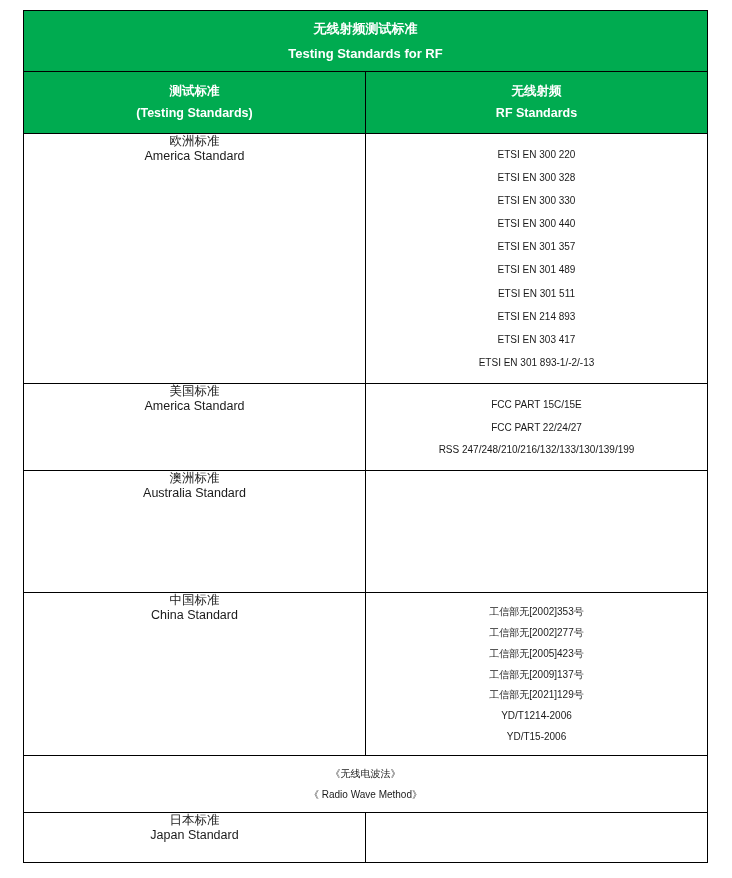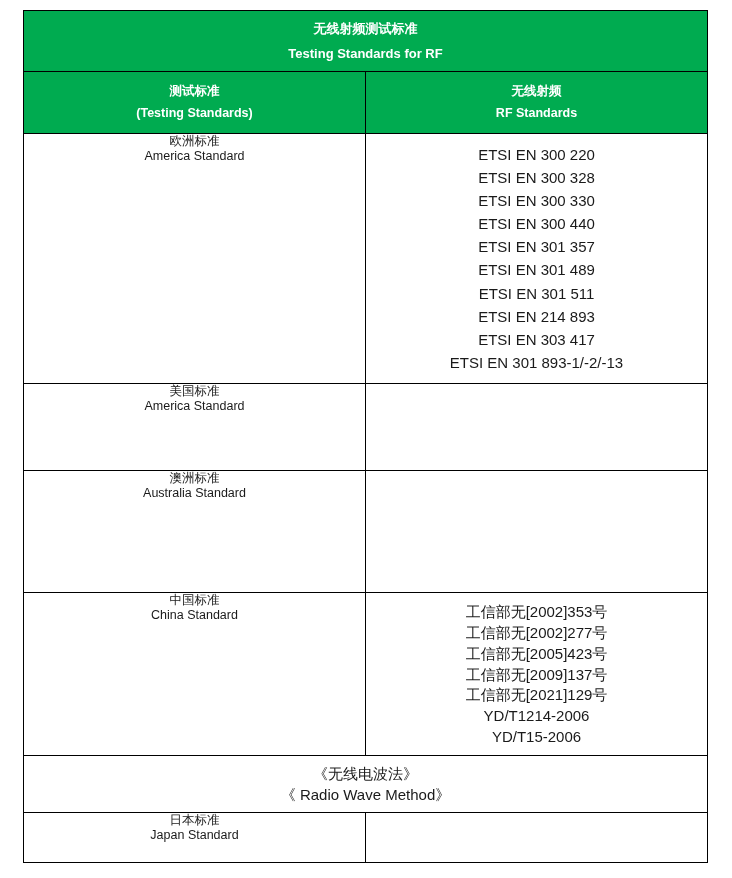--- a/index.html
+++ b/index.html
@@ -58,21 +58,21 @@
   .r-cn { height: 163px; }
   .r-kr { height: 57px; }
   .r-jp { height: 50px; }
   .region-cell {
     justify-content: flex-start;
     font-size: 12.5px;
   }
   .standards-cell {
     justify-content: space-evenly;
     padding: 5px 0;
-    font-size: 15px;
+    font-size: 10px;
   }
   .line { line-height: 15px; }
   .std-item { line-height: 15px; white-space: nowrap; }
 </style>
 </head>
 <body>
 
 <div class="table">
 
   <div class="row title-row green">
@@ -108,20 +108,25 @@
         <div class="std-item">ETSI EN 303 417</div>
         <div class="std-item">ETSI EN 301 893-1/-2/-13</div>
       </div>
   </div>
 
   <div class="row r-us">
     <div class="cell left region-cell">
       <div class="line">美国标准</div>
       <div class="line">America Standard</div>
     </div>
+    <div class="cell right standards-cell">
+        <div class="std-item">FCC PART 15C/15E</div>
+        <div class="std-item">FCC PART 22/24/27</div>
+        <div class="std-item">RSS 247/248/210/216/132/133/130/139/199</div>
+      </div>
   </div>
 
   <div class="row r-au">
     <div class="cell left region-cell">
       <div class="line">澳洲标准</div>
       <div class="line">Australia Standard</div>
     </div>
   </div>
 
   <div class="row r-cn">

